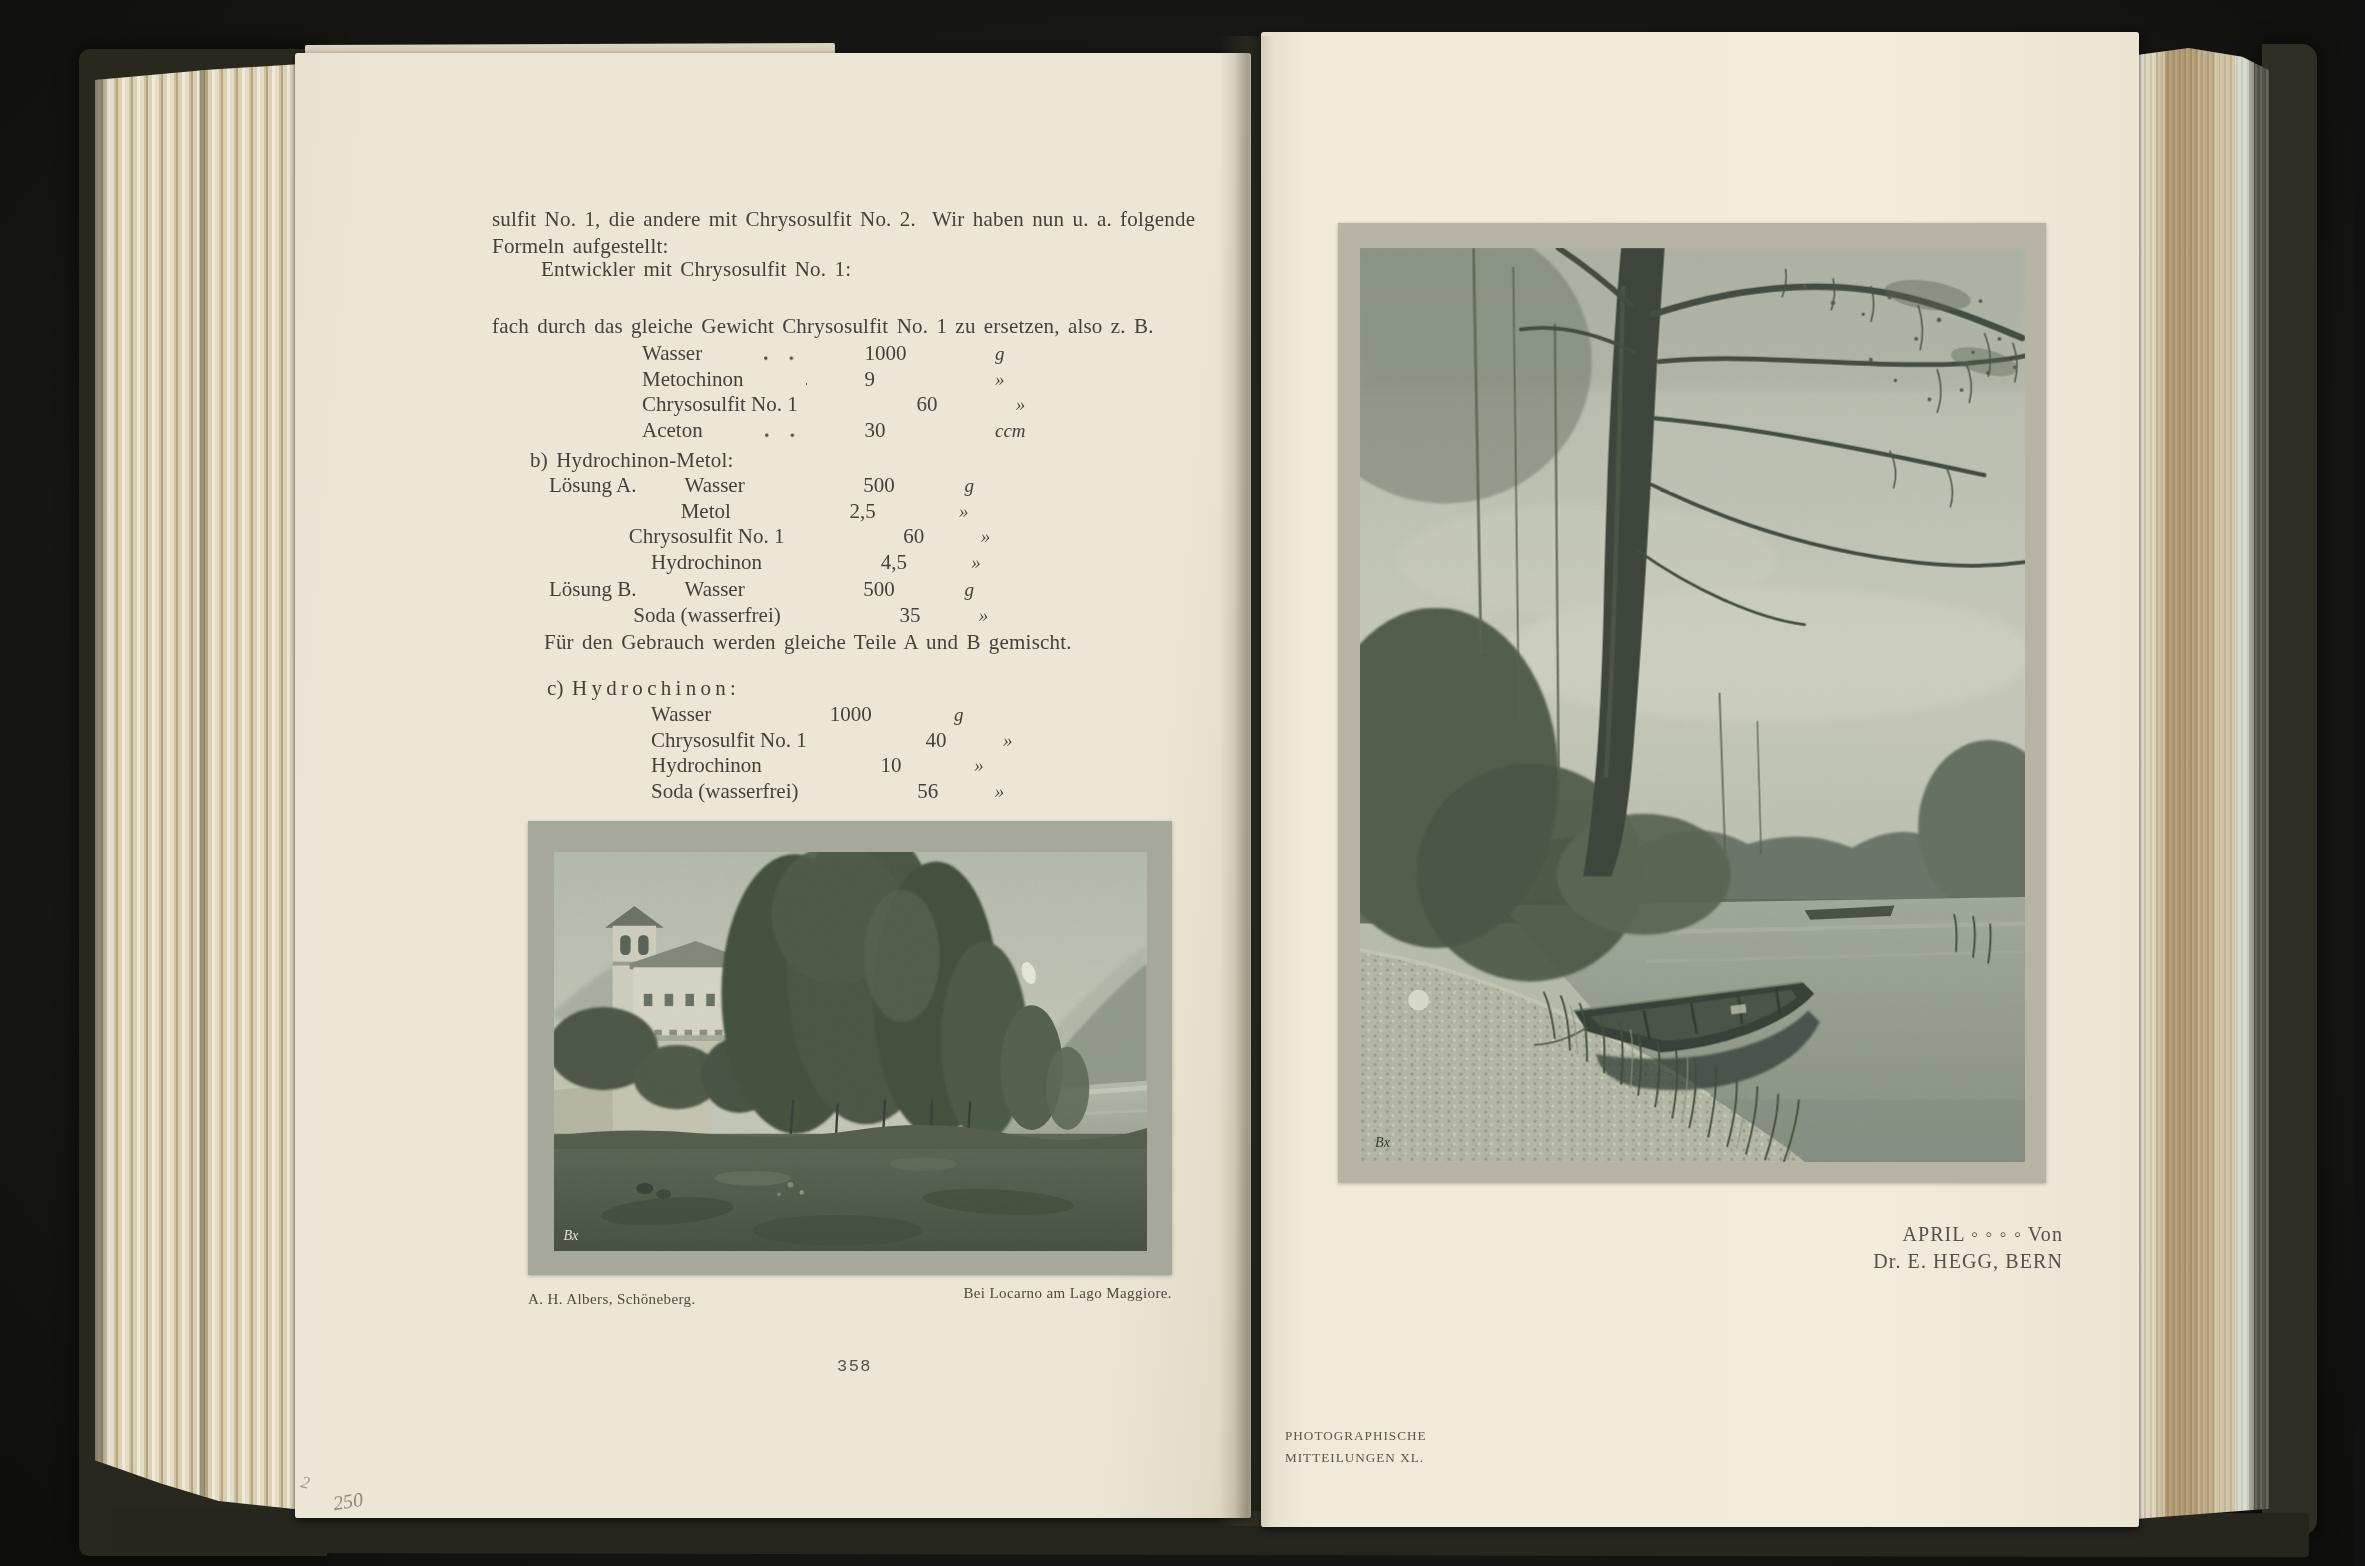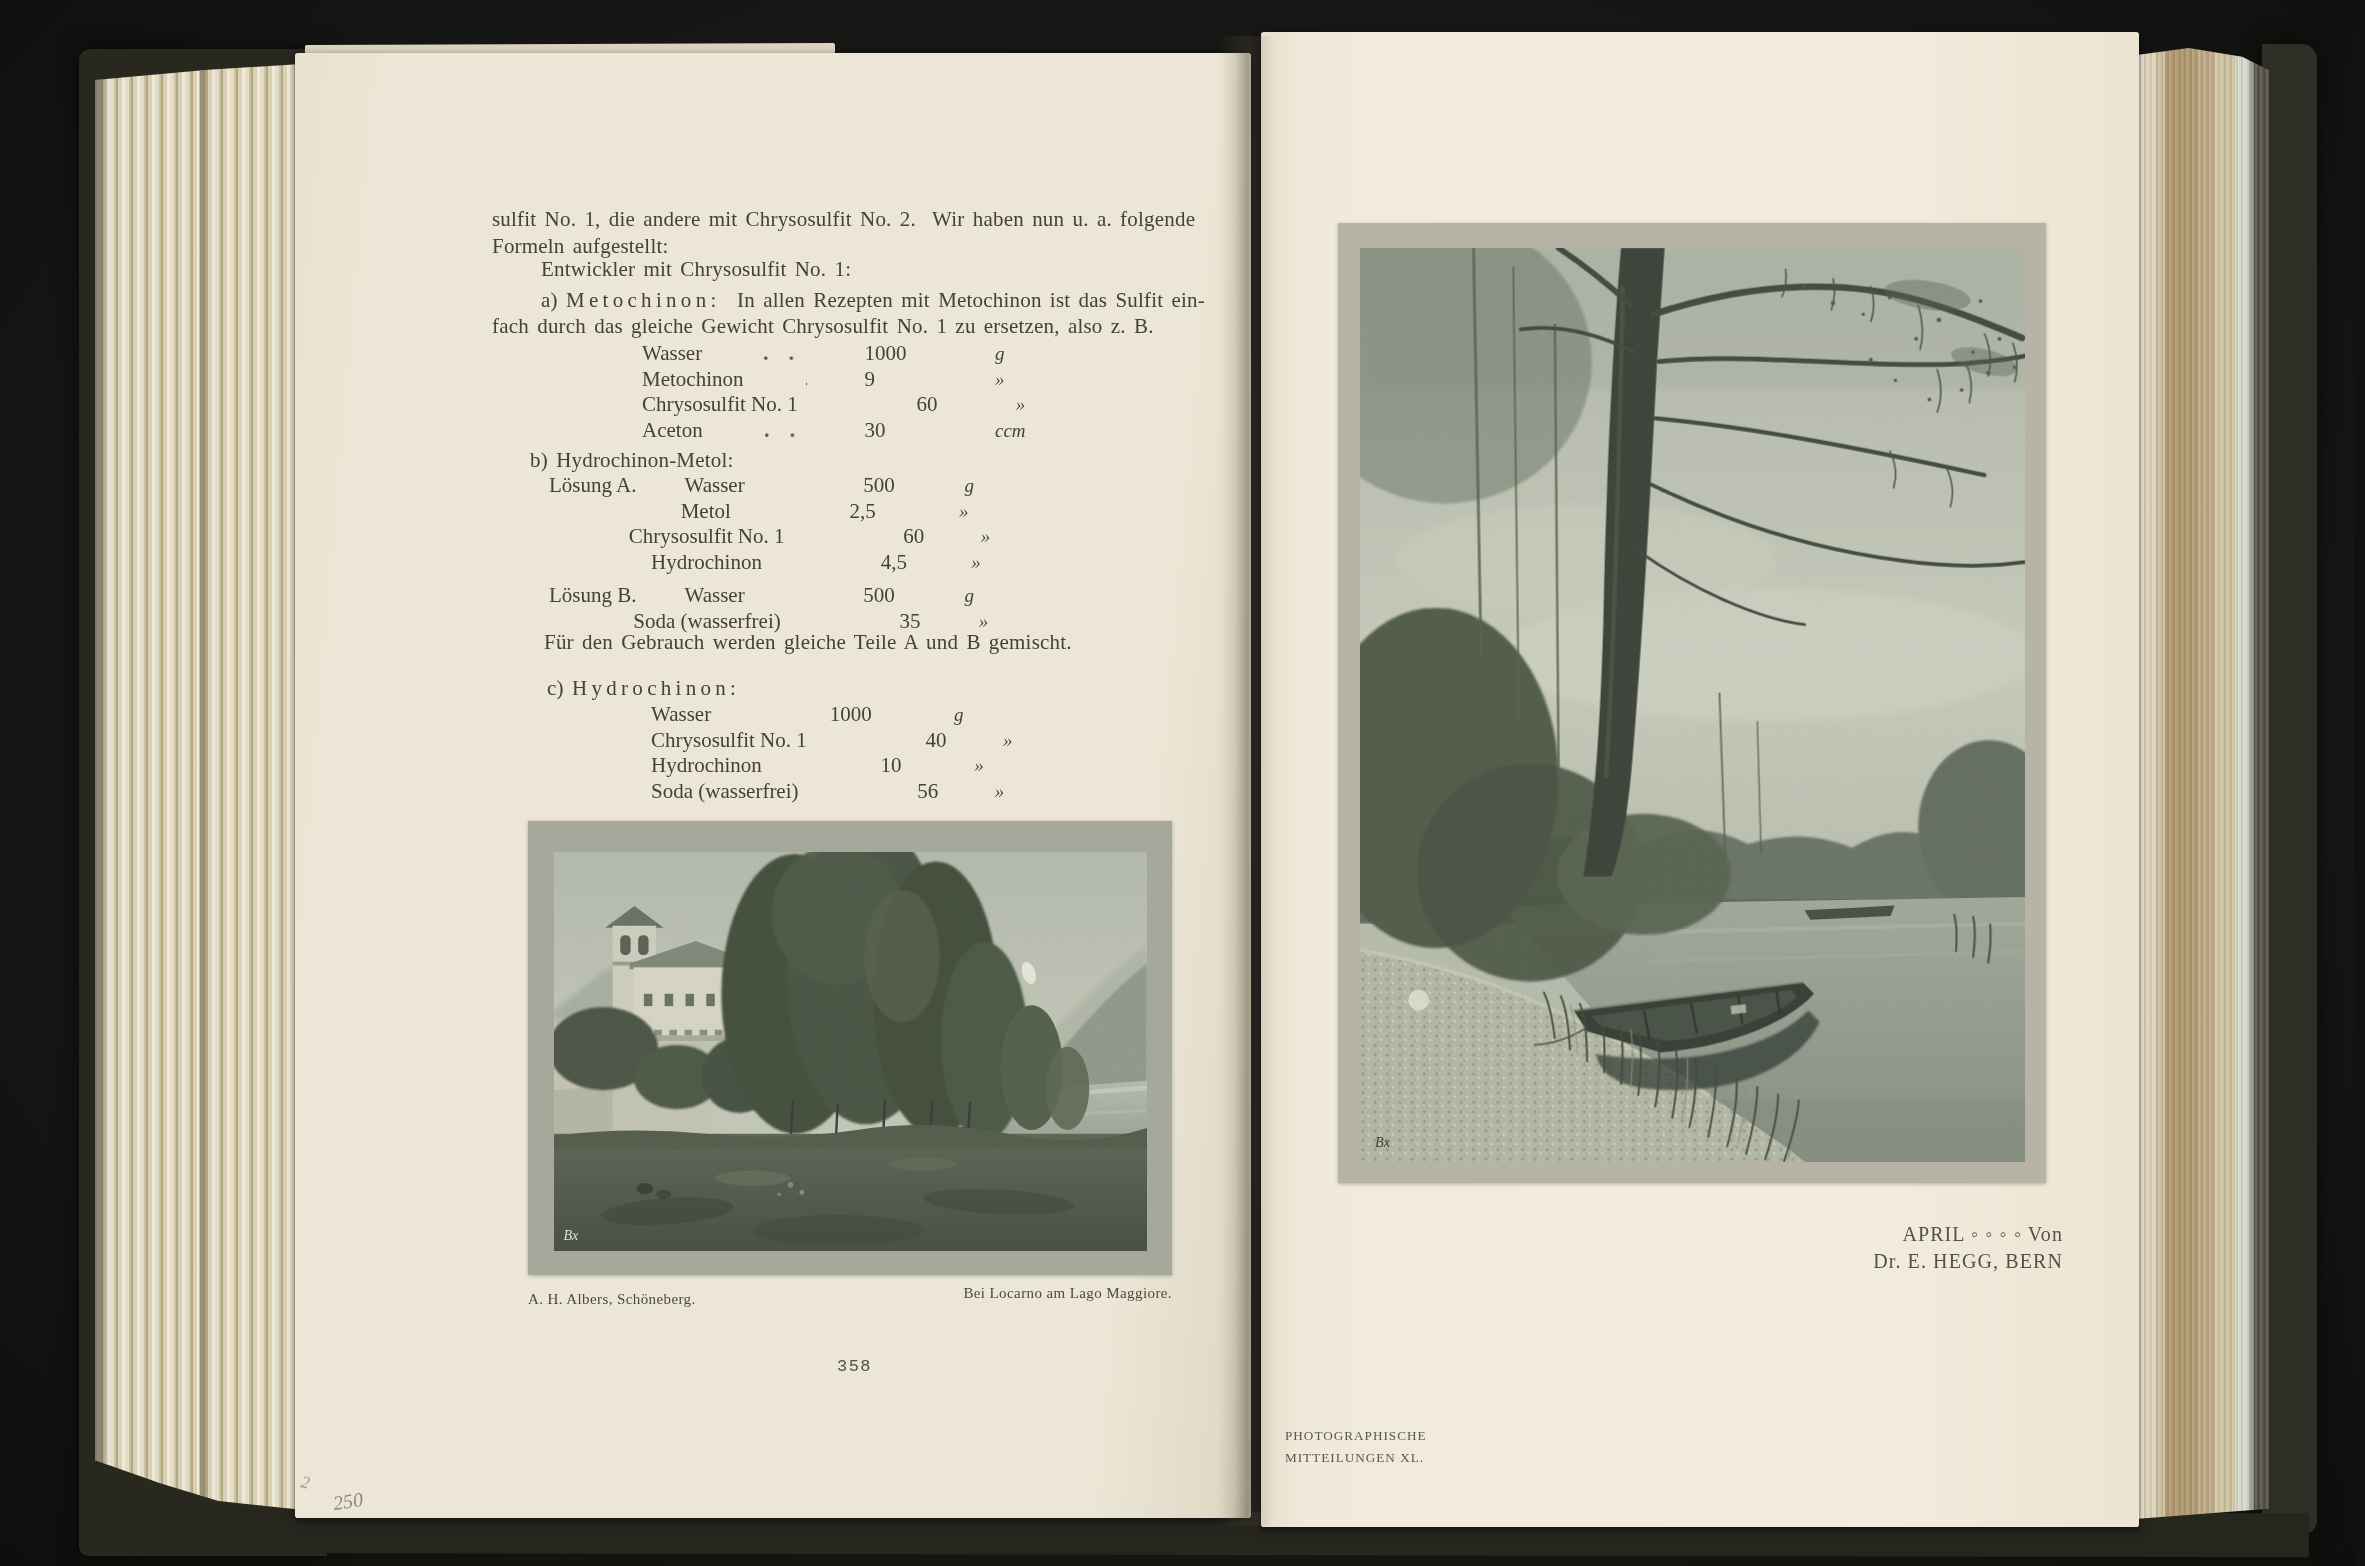--- a/index.html
+++ b/index.html
@@ -43,21 +43,21 @@
   .sp{letter-spacing:4.3px;}
   .ftable{position:absolute;z-index:8;}
   .frow{display:flex;align-items:baseline;height:25.6px;font-size:21px;color:#45413a;gap:48px;}
   .frow .grp{width:117px;white-space:pre;}
   .frow .lbl{white-space:pre;}
   .frow .dots{flex:1 1 auto;align-self:flex-end;height:6.6px;margin:0 9.5px 4.7px 13.2px;
       background-image:radial-gradient(circle at 2.8px 3px,#5a5647 1.4px,rgba(0,0,0,0) 2px);
       background-size:25.6px 6.6px;background-repeat:repeat-x;}
   .frow .val{width:74px;white-space:pre;}
   .frow .unit{width:49px;padding-left:8.5px;font-style:italic;font-size:19px;white-space:pre;}
-  .gapB{margin-top:8px;}
+  .gapB{margin-top:2px;}
   .caption{position:absolute;font-size:15px;color:#4e4a40;letter-spacing:0.4px;z-index:8;white-space:pre;}
   .pagenum{position:absolute;font-size:17px;color:#55514a;letter-spacing:1.4px;text-align:center;z-index:8;font-family:Liberation Mono, monospace;}
   .april{position:absolute;left:1779px;width:284px;text-align:right;font-size:20px;line-height:27.4px;
       color:#55514a;letter-spacing:1.1px;z-index:8;white-space:pre;}
   .journal{position:absolute;left:1285px;font-size:13.2px;line-height:22px;color:#5b574b;
       letter-spacing:1px;z-index:8;white-space:pre;}
   .pencil{position:absolute;font-style:italic;color:#8f897a;z-index:9;white-space:pre;}
 
   
   .pframe{position:absolute;z-index:7;}
@@ -84,21 +84,20 @@
   <div class="abs stack-right"></div>
   <div class="abs underpage-left"></div>
   <div class="abs page-left"></div>
   <div class="abs page-right"></div>
   <div class="abs gutter"></div>
 
   <div class="txt" style="left:492px;top:206px">sulfit No. 1, die andere mit Chrysosulfit No. 2.  Wir haben nun u. a. folgende</div>
   <div class="txt" style="left:492px;top:233px">Formeln aufgestellt:</div>
   <div class="txt" style="left:541px;top:256px">Entwickler mit Chrysosulfit No. 1:</div>
 
-  <div class="txt" style="left:541px;top:287px"><span>a) </span><span class="sp">Metochinon:</span><span>  In allen Rezepten mit Metochinon ist das Sulfit ein-</span></div>
   <div class="txt" style="left:492px;top:313px">fach durch das gleiche Gewicht Chrysosulfit No. 1 zu ersetzen, also z. B.</div>
 
   <div class="ftable" style="left:642px;top:341px;width:402px">
     <div class="frow">
         <span class="lbl">Wasser</span>
         <span class="dots"></span>
         <span class="val">1000</span>
         <span class="unit">g</span>
       </div>
     <div class="frow">

